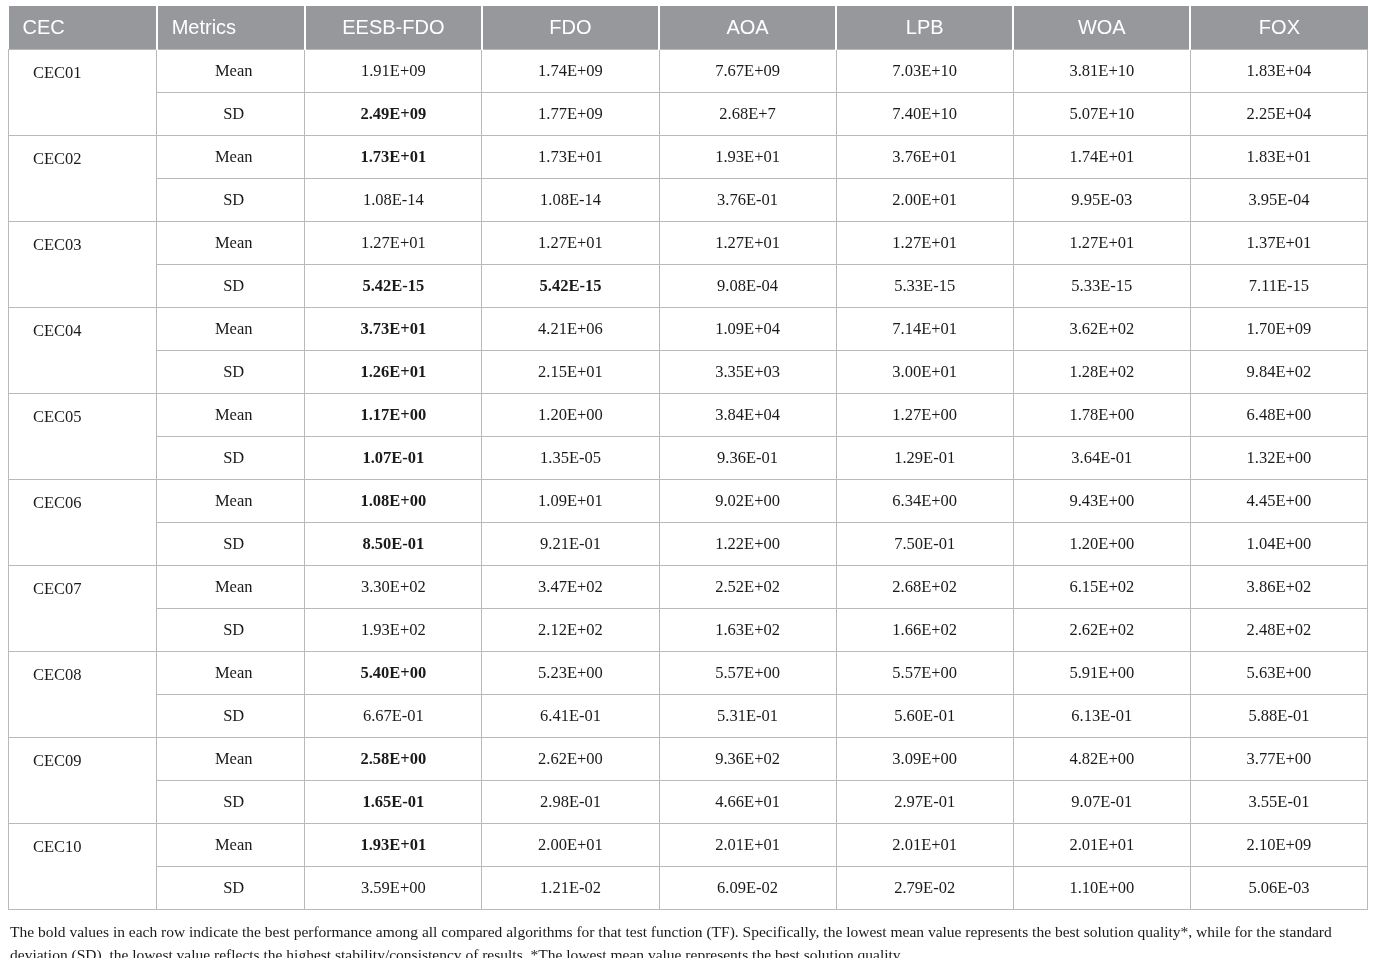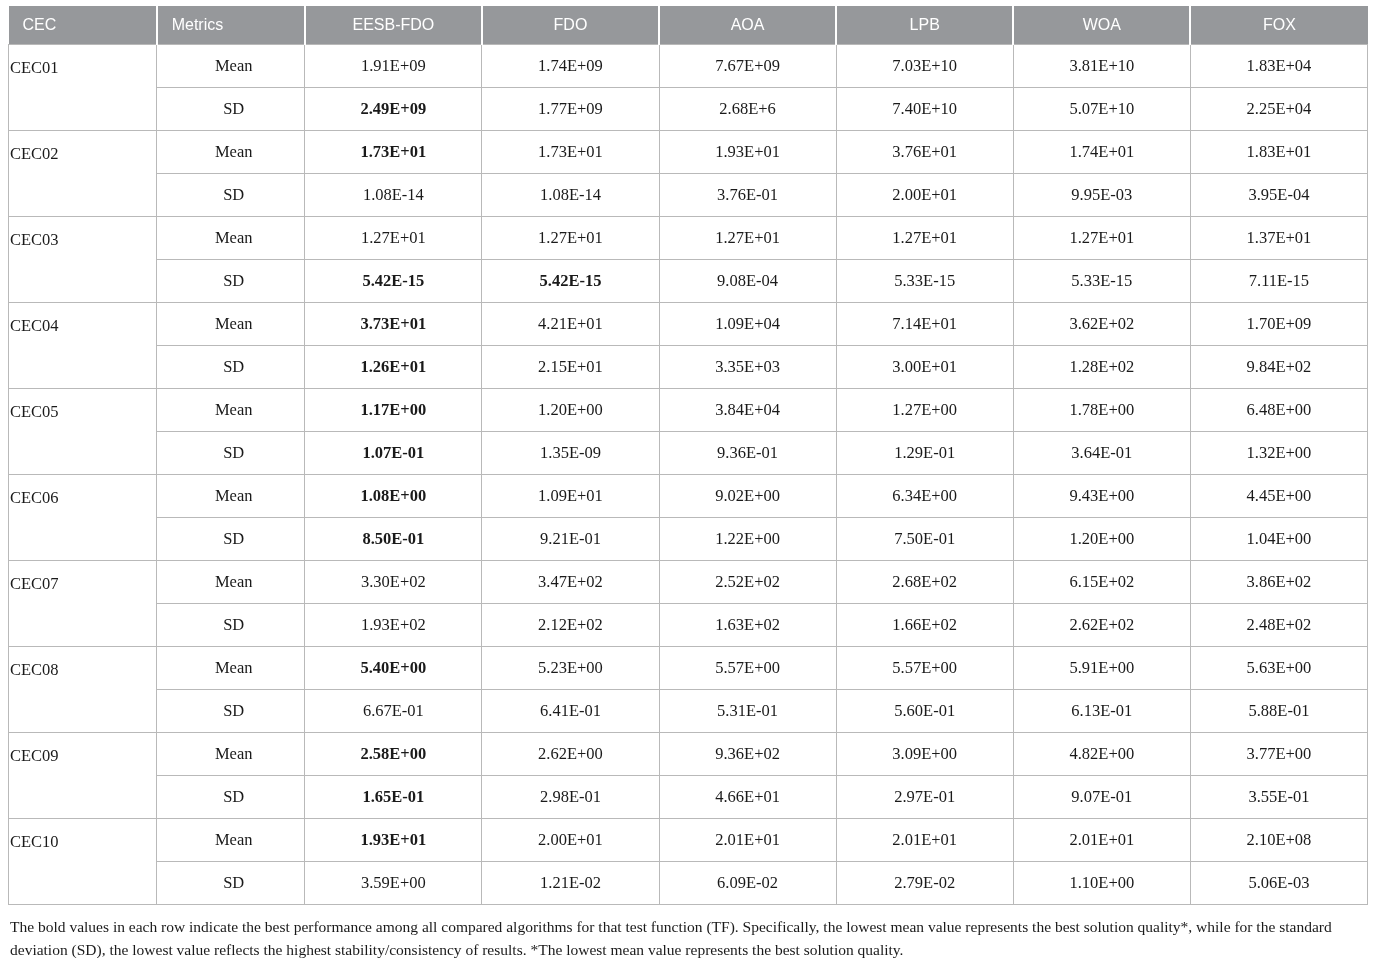--- a/index.html
+++ b/index.html
@@ -21,40 +21,40 @@
   }
   col.c-cec    { width: 10.9%; }
   col.c-metric { width: 10.9%; }
   col.c-val    { width: 13.03%; }
 
   thead th {
     background: #96989b;
     color: #ffffff;
     font-family: "Liberation Sans", "DejaVu Sans", sans-serif;
     font-weight: 400;
-    font-size: 16px;
+    font-size: 20px;
     text-align: center;
     padding: 10px 8px;
     border-right: 2px solid #ffffff;
   }
   thead th:last-child { border-right: none; }
   thead th.left { text-align: left; padding-left: 14px; }
 
   tbody td {
     border: 1px solid #b9b9b9;
     font-size: 16.5px;
     padding: 11px 8px;
     text-align: center;
     background: #ffffff;
     white-space: nowrap;
     overflow: hidden;
   }
   td.cec-cell {
     text-align: left;
-    padding-left: 1px;
+    padding-left: 24px;
     vertical-align: top;
     padding-top: 13px;
   }
   td.metric-cell {
     text-align: center;
     padding-left: 14px;
   }
   td.bold { font-weight: 700; }
 
   .footnote {
@@ -99,21 +99,21 @@
           <td class="value-cell">1.74E+09</td>
           <td class="value-cell">7.67E+09</td>
           <td class="value-cell">7.03E+10</td>
           <td class="value-cell">3.81E+10</td>
           <td class="value-cell">1.83E+04</td>
         </tr>
         <tr>
           <td class="metric-cell">SD</td>
           <td class="value-cell bold">2.49E+09</td>
           <td class="value-cell">1.77E+09</td>
-          <td class="value-cell">2.68E+6</td>
+          <td class="value-cell">2.68E+7</td>
           <td class="value-cell">7.40E+10</td>
           <td class="value-cell">5.07E+10</td>
           <td class="value-cell">2.25E+04</td>
         </tr>
         <tr>
           <td rowspan="2" class="cec-cell">CEC02</td>
           <td class="metric-cell">Mean</td>
           <td class="value-cell bold">1.73E+01</td>
           <td class="value-cell">1.73E+01</td>
           <td class="value-cell">1.93E+01</td>
@@ -146,21 +146,21 @@
           <td class="value-cell bold">5.42E-15</td>
           <td class="value-cell">9.08E-04</td>
           <td class="value-cell">5.33E-15</td>
           <td class="value-cell">5.33E-15</td>
           <td class="value-cell">7.11E-15</td>
         </tr>
         <tr>
           <td rowspan="2" class="cec-cell">CEC04</td>
           <td class="metric-cell">Mean</td>
           <td class="value-cell bold">3.73E+01</td>
-          <td class="value-cell">4.21E+01</td>
+          <td class="value-cell">4.21E+06</td>
           <td class="value-cell">1.09E+04</td>
           <td class="value-cell">7.14E+01</td>
           <td class="value-cell">3.62E+02</td>
           <td class="value-cell">1.70E+09</td>
         </tr>
         <tr>
           <td class="metric-cell">SD</td>
           <td class="value-cell bold">1.26E+01</td>
           <td class="value-cell">2.15E+01</td>
           <td class="value-cell">3.35E+03</td>
@@ -174,21 +174,21 @@
           <td class="value-cell bold">1.17E+00</td>
           <td class="value-cell">1.20E+00</td>
           <td class="value-cell">3.84E+04</td>
           <td class="value-cell">1.27E+00</td>
           <td class="value-cell">1.78E+00</td>
           <td class="value-cell">6.48E+00</td>
         </tr>
         <tr>
           <td class="metric-cell">SD</td>
           <td class="value-cell bold">1.07E-01</td>
-          <td class="value-cell">1.35E-09</td>
+          <td class="value-cell">1.35E-05</td>
           <td class="value-cell">9.36E-01</td>
           <td class="value-cell">1.29E-01</td>
           <td class="value-cell">3.64E-01</td>
           <td class="value-cell">1.32E+00</td>
         </tr>
         <tr>
           <td rowspan="2" class="cec-cell">CEC06</td>
           <td class="metric-cell">Mean</td>
           <td class="value-cell bold">1.08E+00</td>
           <td class="value-cell">1.09E+01</td>
@@ -264,21 +264,21 @@
           <td class="value-cell">3.55E-01</td>
         </tr>
         <tr>
           <td rowspan="2" class="cec-cell">CEC10</td>
           <td class="metric-cell">Mean</td>
           <td class="value-cell bold">1.93E+01</td>
           <td class="value-cell">2.00E+01</td>
           <td class="value-cell">2.01E+01</td>
           <td class="value-cell">2.01E+01</td>
           <td class="value-cell">2.01E+01</td>
-          <td class="value-cell">2.10E+08</td>
+          <td class="value-cell">2.10E+09</td>
         </tr>
         <tr>
           <td class="metric-cell">SD</td>
           <td class="value-cell">3.59E+00</td>
           <td class="value-cell">1.21E-02</td>
           <td class="value-cell">6.09E-02</td>
           <td class="value-cell">2.79E-02</td>
           <td class="value-cell">1.10E+00</td>
           <td class="value-cell">5.06E-03</td>
         </tr>

